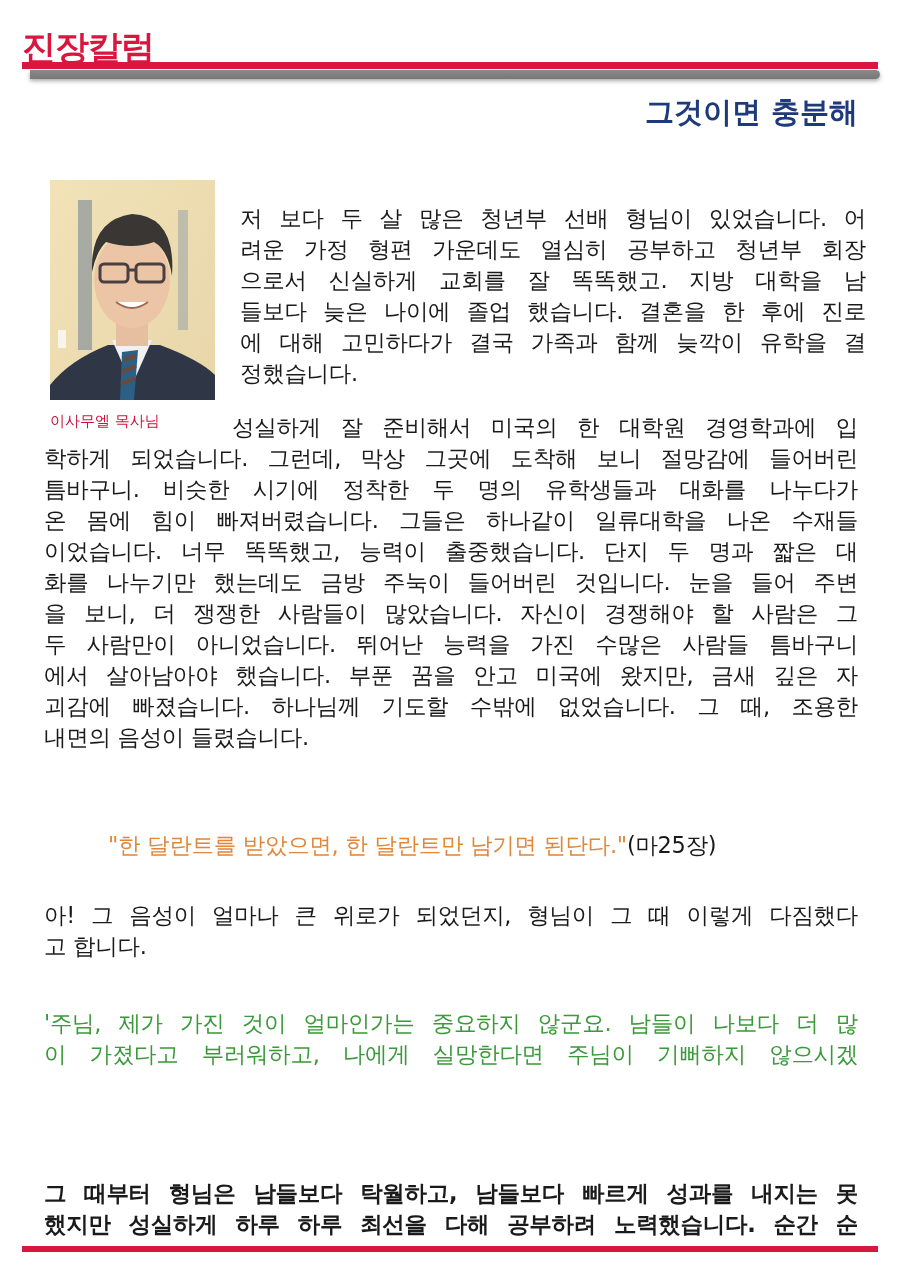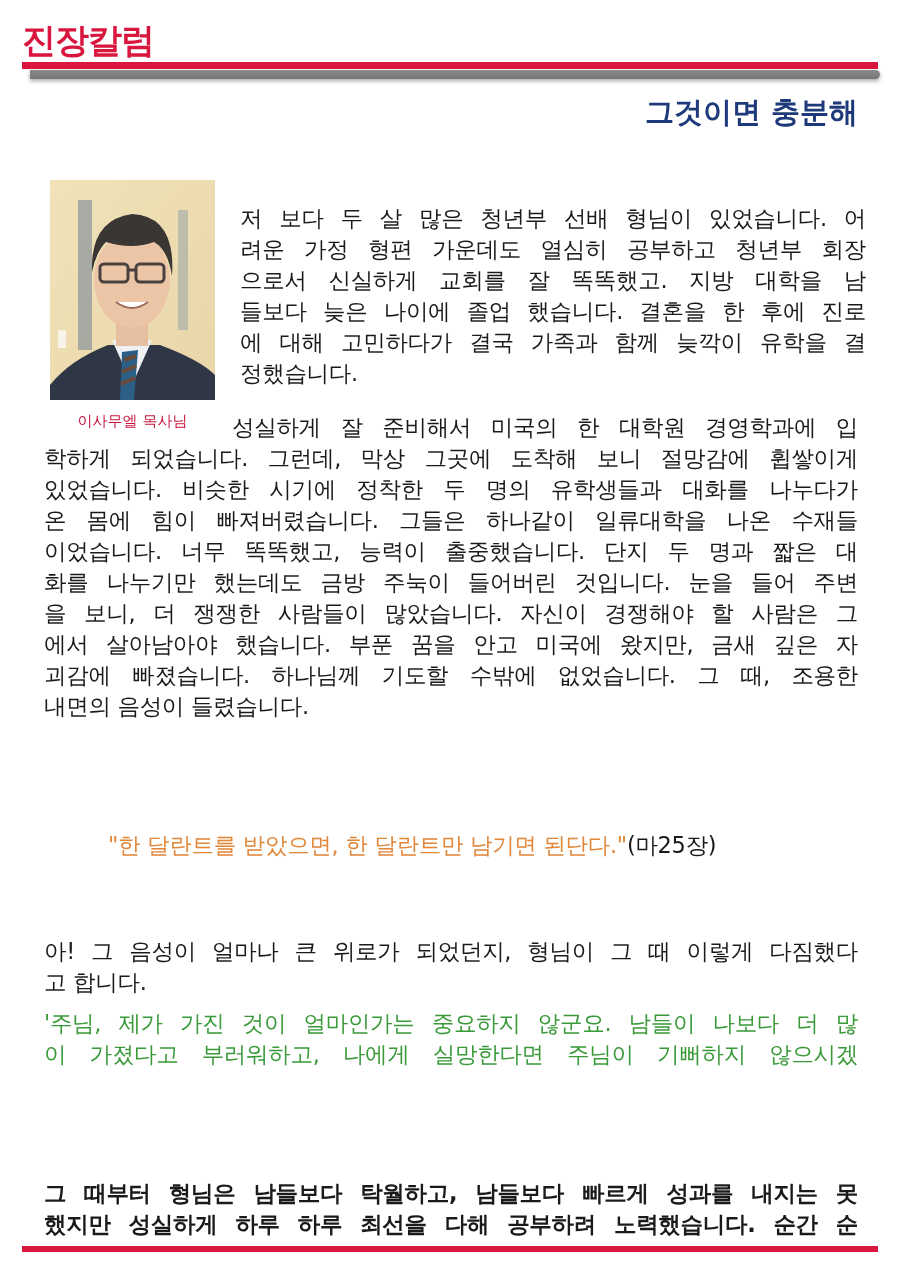--- a/index.html
+++ b/index.html
@@ -8,40 +8,40 @@
   .section-title { position: absolute; left: 22px; top: 18px; font-size: 34px; font-weight: bold;
                    letter-spacing: -1px; line-height: 44px; }
   .top-rule { position: absolute; left: 22px; top: 62px; width: 856px; height: 7px; }
   .top-shadow { position: absolute; left: 30px; top: 70px; width: 850px; height: 9px;
                 background: linear-gradient(#8a8a8a, #777777); border-radius: 0 5px 5px 0;
                 box-shadow: 0 2px 4px rgba(0,0,0,0.35); }
   .article-title { position: absolute; right: 42px; top: 92px; font-size: 29px; font-weight: bold;
                    line-height: 40px; letter-spacing: 0px; }
   .photo { position: absolute; left: 50px; top: 180px; width: 165px; height: 220px; overflow: hidden; }
   .photo svg { display: block; }
-  .caption { position: absolute; left: 50px; top: 410px; width: 165px; text-align: center;
+  .caption { position: absolute; left: 50px; top: 410px; width: 165px; text-align: left;
              font-size: 15px; line-height: 22px; }
   .para { position: absolute; font-size: 22.5px; line-height: 31px; letter-spacing: -0.3px;
           text-align: justify; margin: 0; }
   .para .line { display: block; white-space: nowrap; text-align: justify; text-align-last: justify; }
   .para .line.last { text-align-last: left; }
   .p1 { left: 240px; top: 170px; width: 626px; margin-top: 33px; }
   .p2 { left: 44px; top: 412px; width: 814px; }
   .p2 .line.first { padding-left: 188px; }
   .quote1 { position: absolute; left: 108px; top: 830px; font-size: 22.5px; line-height: 31px;
             white-space: nowrap; letter-spacing: -0.3px; }
-  .p3 { left: 44px; top: 900px; width: 814px; margin-top: 36px; }
+  .p3 { left: 44px; top: 900px; width: 814px; }
   .p4 { left: 44px; top: 1008px; width: 814px; }
   .p5 { left: 44px; top: 1178px; width: 814px; font-weight: bold; }
   .bottom-rule { position: absolute; left: 22px; top: 1246px; width: 856px; height: 6px; }
 </style>
 </head>
 <body>
 
-<div class="section-title" style="color:#d9163e;">진장칼럼</div>
+<div class="section-title" style="color:#d9163e;margin-top:7px;">진장칼럼</div>
 <div class="top-shadow"></div>
 <div class="top-rule" style="background:#d9163e;"></div>
 
 <div class="article-title" style="color:#1f3a7a;">그것이면 충분해</div>
 
 <div class="photo">
   <svg width="165" height="220" viewBox="0 0 165 220">
     <defs>
       <linearGradient id="bg" x1="0" y1="0" x2="1" y2="1">
         <stop offset="0" stop-color="#f1e2b8"></stop>
@@ -71,26 +71,27 @@
   <span class="line">저 보다 두 살 많은 청년부 선배 형님이 있었습니다. 어</span>
   <span class="line">려운 가정 형편 가운데도 열심히 공부하고 청년부 회장</span>
   <span class="line">으로서 신실하게 교회를 잘 똑똑했고. 지방 대학을 남</span>
   <span class="line">들보다 늦은 나이에 졸업 했습니다. 결혼을 한 후에 진로</span>
   <span class="line">에 대해 고민하다가 결국 가족과 함께 늦깍이 유학을 결</span>
   <span class="line last">정했습니다.</span>
 </p>
 
 <p class="para p2">
   <span class="line first">성실하게 잘 준비해서 미국의 한 대학원 경영학과에 입</span>
-  <span class="line">학하게 되었습니다. 그런데, 막상 그곳에 도착해 보니 절망감에 휩쌓이게</span>
-  <span class="line">있었습니다. 비슷한 시기에 정착한 두 명의 유학생들과 대화를 나누다가</span>
+  <span class="line">학하게 되었습니다. 그런데, 막상 그곳에 도착해 보니 절망감에 들어버린</span>
+  <span class="line">틈바구니. 비슷한 시기에 정착한 두 명의 유학생들과 대화를 나누다가</span>
   <span class="line">온 몸에 힘이 빠져버렸습니다. 그들은 하나같이 일류대학을 나온 수재들</span>
   <span class="line">이었습니다. 너무 똑똑했고, 능력이 출중했습니다. 단지 두 명과 짧은 대</span>
   <span class="line">화를 나누기만 했는데도 금방 주눅이 들어버린 것입니다. 눈을 들어 주변</span>
   <span class="line">을 보니, 더 쟁쟁한 사람들이 많았습니다. 자신이 경쟁해야 할 사람은 그</span>
+  <span class="line">두 사람만이 아니었습니다. 뛰어난 능력을 가진 수많은 사람들 틈바구니</span>
   <span class="line">에서 살아남아야 했습니다. 부푼 꿈을 안고 미국에 왔지만, 금새 깊은 자</span>
   <span class="line">괴감에 빠졌습니다. 하나님께 기도할 수밖에 없었습니다. 그 때, 조용한</span>
   <span class="line last">내면의 음성이 들렸습니다.</span>
 </p>
 
 <div class="quote1">
   <span style="color:#e0873a;">"한 달란트를 받았으면, 한 달란트만 남기면 된단다."</span><span style="color:#1a1a1a;">(마25장)</span>
 </div>
 
 <p class="para p3">

